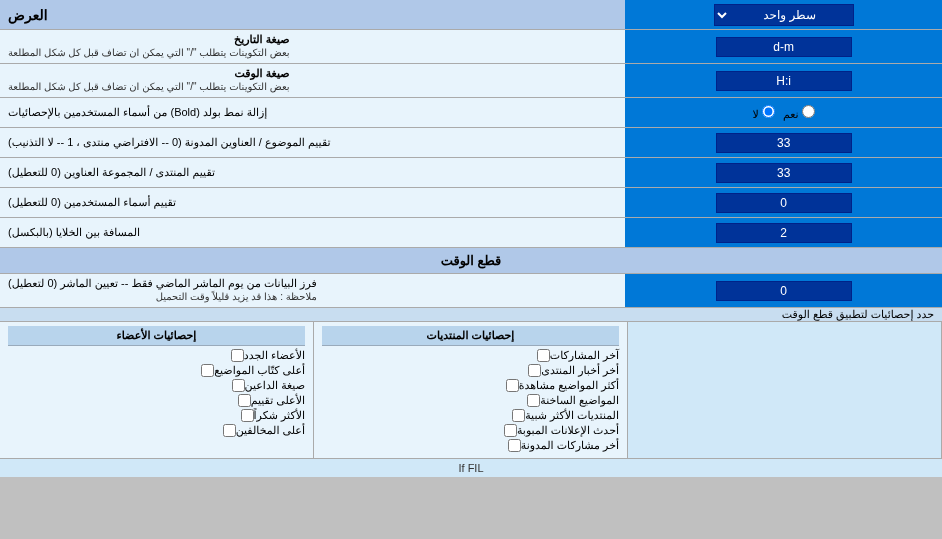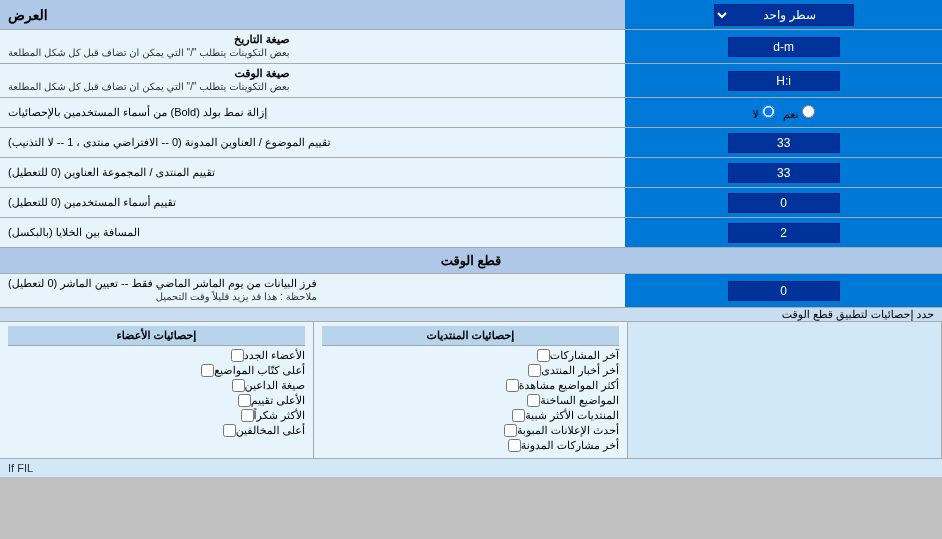--- a/index.html
+++ b/index.html
@@ -42,21 +42,21 @@
     .row-right-wide {
       flex: 2;
     }
     .input-field {
       background: #003399;
       color: #fff;
       border: 1px solid #002288;
       padding: 2px 6px;
       font-size: 12px;
       text-align: center;
-      width: 112px;
+      width: 136px;
       direction: ltr;
     }
     .select-field {
       background: #003399;
       color: #fff;
       border: 1px solid #002288;
       padding: 2px 6px;
       font-size: 12px;
       text-align: center;
       width: 140px;
@@ -123,21 +123,21 @@
       direction: rtl;
       font-size: 11px;
     }
     .checkbox-item input[type=checkbox] {
       margin: 0;
     }
     .filter-note {
       background: #d0e8f8;
       padding: 3px 8px;
       font-size: 11px;
-      text-align: left;
+      text-align: center;
       color: #333;
       border-top: 1px solid #aaa;
     }
     .desc-small {
       font-size: 10px;
       color: #333;
       line-height: 1.4;
     }
   </style>
 </head>

